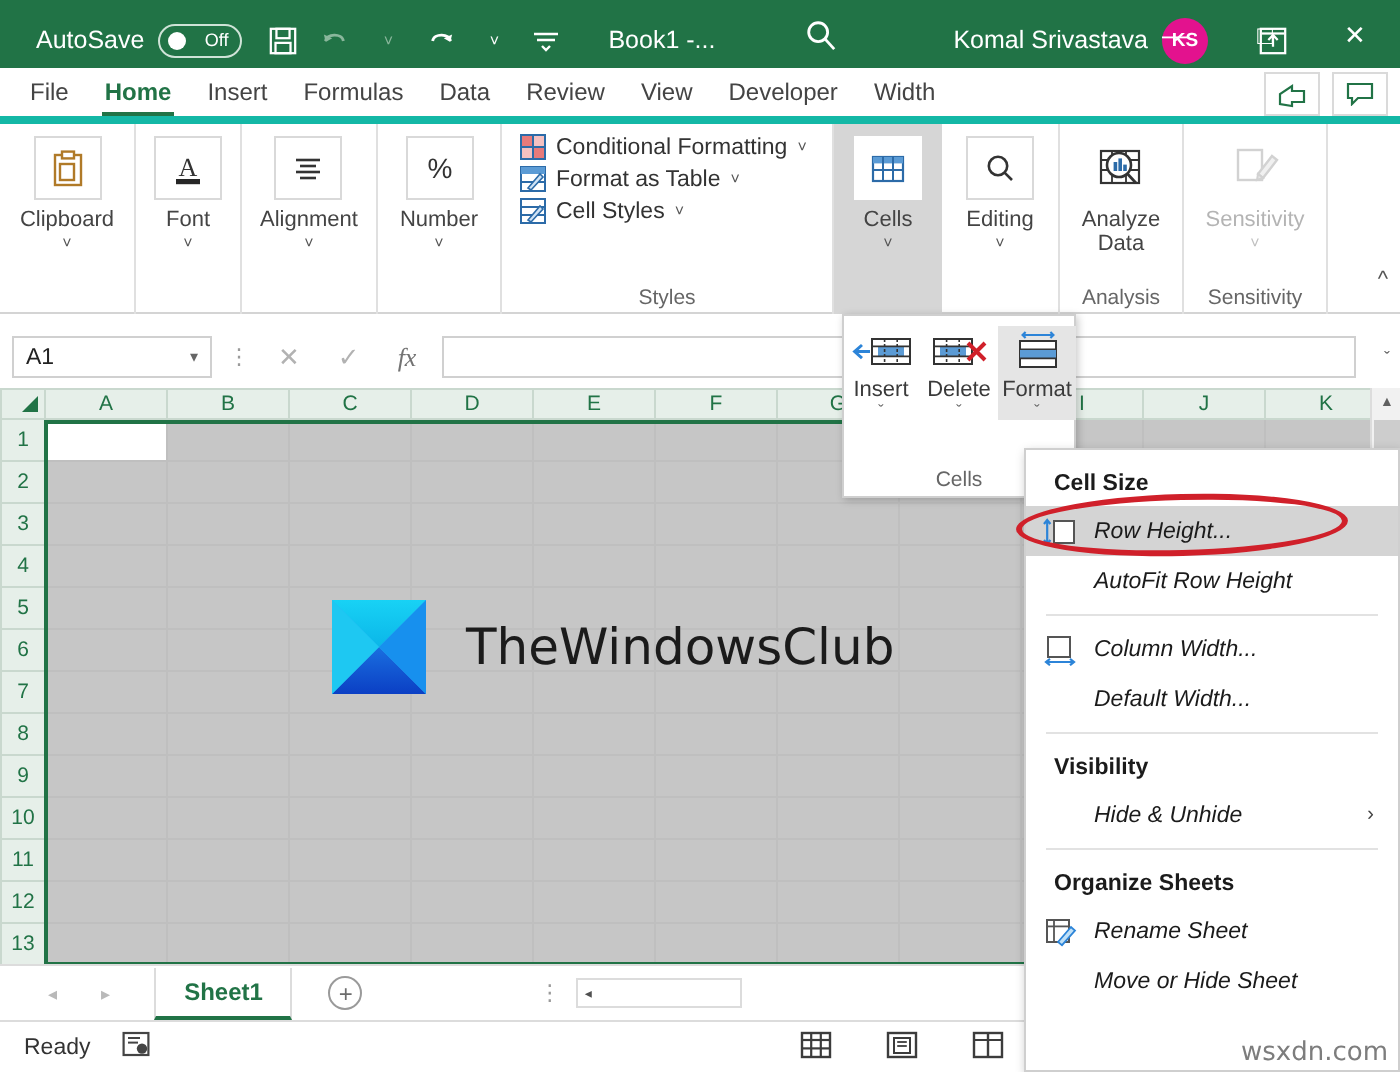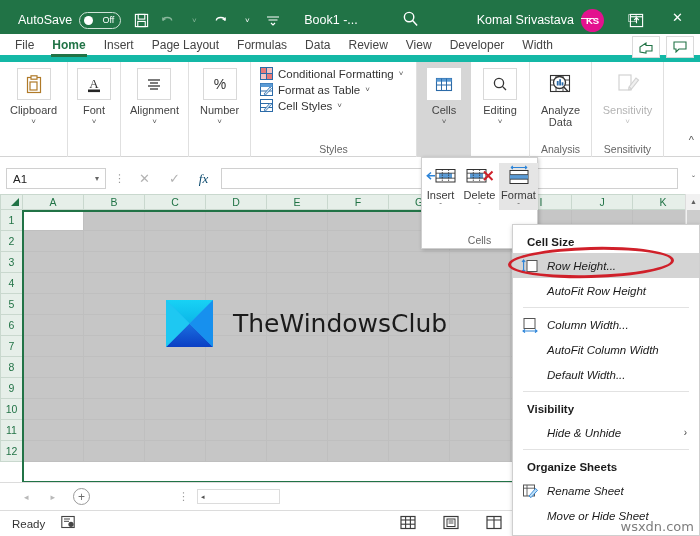--- a/index.html
+++ b/index.html
@@ -46,21 +46,21 @@
   }
   .ribbon-disp { margin-left: 20px; }
   .wincontrols { position: absolute; right: 0; top: 0; height: 34px; display: flex; }
   .wc { width: 45px; height: 34px; display: flex; align-items: center; justify-content: center;
         color: #fff; font-size: 13px; }
 
   
   .tabbar {
     position: absolute; left: 0; top: 34px; width: 700px; height: 28px;
     background: #ffffff; display: flex; align-items: center;
-    border-bottom: 7px solid #14b8a6;
+    border-bottom: 4px solid #14b8a6;
   }
   .tab { font-size: 12px; color: #444444; padding: 0 9px; height: 28px;
          display: flex; align-items: center; position: relative; }
   .tab.first { margin-left: 6px; }
   .tab.active { color: #217346; font-weight: bold; }
   .tab.active::after {
     content: ""; position: absolute; left: 8px; right: 8px; bottom: 2px;
     height: 2.5px; background: #217346;
   }
   .tab-right { position: absolute; right: 6px; top: 2px; display: flex; gap: 6px; }
@@ -103,21 +103,21 @@
     background: #ffffff; display: flex; align-items: center;
   }
   .namebox {
     margin-left: 6px; width: 100px; height: 21px; border: 1px solid #d0d0d0;
     background: #fff; display: flex; align-items: center; padding: 0 6px;
     font-size: 11.5px; color: #222; justify-content: space-between;
   }
   .fb-dots { margin: 0 8px; color: #9a9a9a; font-size: 11px; }
   .fb-icons { display: flex; gap: 19px; margin-left: 6px; align-items:center; }
   .fb-ic { font-size: 13px; color: #b2b2b2; }
-  .fb-ic.fx { color: #0c4a6e; font-style: italic; font-family: "Liberation Serif", serif; font-size:13px;}
+  .fb-ic.fx { color: #737373; font-style: italic; font-family: "Liberation Serif", serif; font-size:13px;}
   .fb-input {
     margin-left: 13px; flex: 1; height: 21px; border: 1px solid #d0d0d0;
     background: #fff; margin-right: 22px; font-size: 11.5px; padding: 0 4px;
     display:flex; align-items:center; color:#222;
   }
   .fb-caret { position:absolute; right: 5px; font-size: 9px; color: #555; }
 
   
   .gridwrap { position: absolute; left: 0; top: 194px; width: 700px; height: 288px;
               background: #ffffff; overflow: hidden; }
@@ -274,21 +274,20 @@
       <span class="wc">—</span>
       <span class="wc">□</span>
       <span class="wc">✕</span>
     </div>
   </div>
 
   <div class="tabbar">
     <div class="tab first">File</div>
     <div class="tab active">Home</div>
     <div class="tab">Insert</div>
-    <div class="tab">Page Layout</div>
     <div class="tab">Formulas</div>
     <div class="tab">Data</div>
     <div class="tab">Review</div>
     <div class="tab">View</div>
     <div class="tab">Developer</div>
     <div class="tab">Width</div>
     <div class="tab-right">
       <div class="tab-btn">
         <svg width="14" height="13" viewBox="0 0 14 13">
             <path d="M1 11 L1 6 L7 2 L7 4.5 L13 4.5 L13 10 L7 10 L7 12 Z" fill="none" stroke="#217346" stroke-width="1.1"></path>
@@ -651,20 +650,34 @@
             <td class="cell"></td>
             <td class="cell"></td>
             <td class="cell"></td>
             <td class="cell"></td>
             <td class="cell"></td>
             <td class="cell"></td>
             <td class="cell"></td>
           </tr>
       <tr>
             <td class="rowh">12</td>
+            <td class="cell"></td>
+            <td class="cell"></td>
+            <td class="cell"></td>
+            <td class="cell"></td>
+            <td class="cell"></td>
+            <td class="cell"></td>
+            <td class="cell"></td>
+            <td class="cell"></td>
+            <td class="cell"></td>
+            <td class="cell"></td>
+            <td class="cell"></td>
+          </tr>
+      <tr>
+            <td class="rowh">13</td>
             <td class="cell"></td>
             <td class="cell"></td>
             <td class="cell"></td>
             <td class="cell"></td>
             <td class="cell"></td>
             <td class="cell"></td>
             <td class="cell"></td>
             <td class="cell"></td>
             <td class="cell"></td>
             <td class="cell"></td>
@@ -703,20 +716,21 @@
     <div class="arrow">▲</div>
     <div class="thumb"></div>
     <div class="arrow bottom">▼</div>
   </div>
 
   <div class="sheetbar">
     <div class="nav-arrows">
       <span>◂</span>
       <span>▸</span>
     </div>
+    <div class="sheettab">Sheet1</div>
     <div class="addsheet">+</div>
     <span class="hdots">⋮</span>
     <div class="hscroll">
       <span class="lar">◂</span>
     </div>
   </div>
 
   <div class="statusbar">
     <span class="status-text">Ready</span>
     <span class="status-ic">
@@ -827,24 +841,20 @@
     <div class="fm-item">
       <span class="icbox">
         <svg width="18" height="16" viewBox="0 0 18 16">
             <rect x="3" y="1.5" width="11" height="10" fill="#fff" stroke="#555" stroke-width="1"></rect>
             <path d="M2.5 14 H15.5 M4 12.4 L2 14 L4 15.6 M14 12.4 L16 14 L14 15.6" stroke="#2c84d8" stroke-width="1.1" fill="none"></path>
           </svg>
       </span>
       <span class="text">Column Width...</span>
     </div>
 
-    <div class="fm-item">
-      <span class="icbox"></span>
-      <span class="text">AutoFit Column Width</span>
-    </div>
 
     <div class="fm-item">
       <span class="icbox"></span>
       <span class="text">Default Width...</span>
     </div>
 
     <div class="fm-div"></div>
 
     <div class="fm-head">Visibility</div>
 

